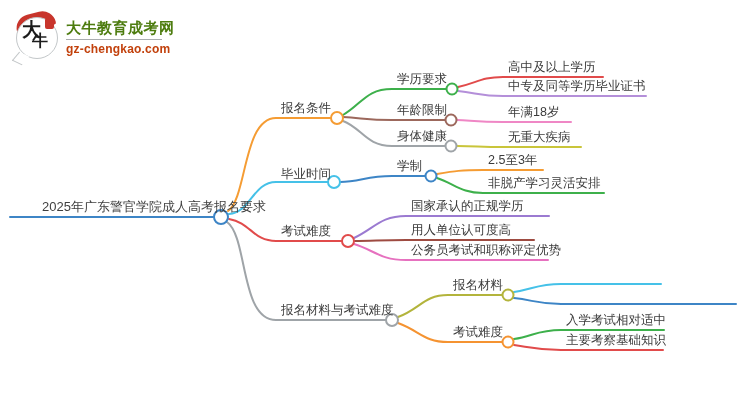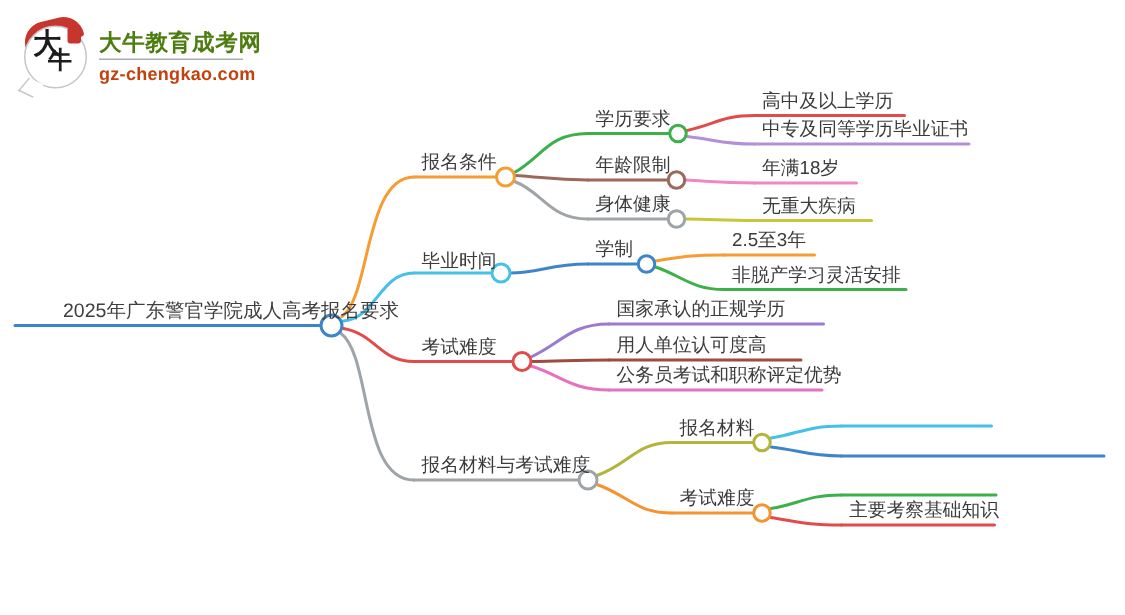--- a/index.html
+++ b/index.html
@@ -131,15 +131,16 @@
 
   <div class="label" style="left:508px;top:60px">高中及以上学历</div>
   <div class="label" style="left:508px;top:79px">中专及同等学历毕业证书</div>
   <div class="label" style="left:508px;top:105px">年满18岁</div>
   <div class="label" style="left:508px;top:130px">无重大疾病</div>
   <div class="label" style="left:488px;top:153px">2.5至3年</div>
   <div class="label" style="left:488px;top:176px">非脱产学习灵活安排</div>
   <div class="label" style="left:411px;top:199px">国家承认的正规学历</div>
   <div class="label" style="left:411px;top:223px">用人单位认可度高</div>
   <div class="label" style="left:411px;top:243px">公务员考试和职称评定优势</div>
+  <div class="label" style="left:566px;top:313px">入学考试相对适中</div>
   <div class="label" style="left:566px;top:333px">主要考察基础知识</div>
 
 </div>
 
 </body></html>

